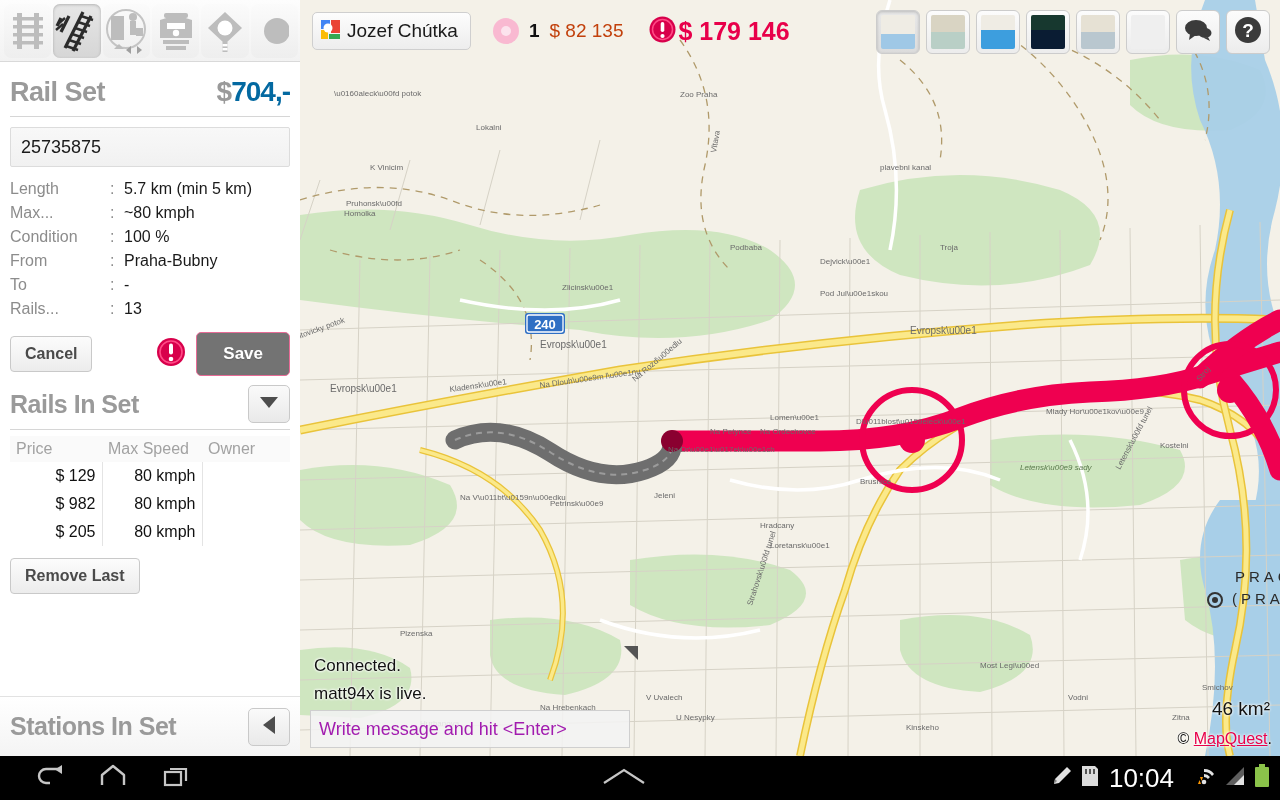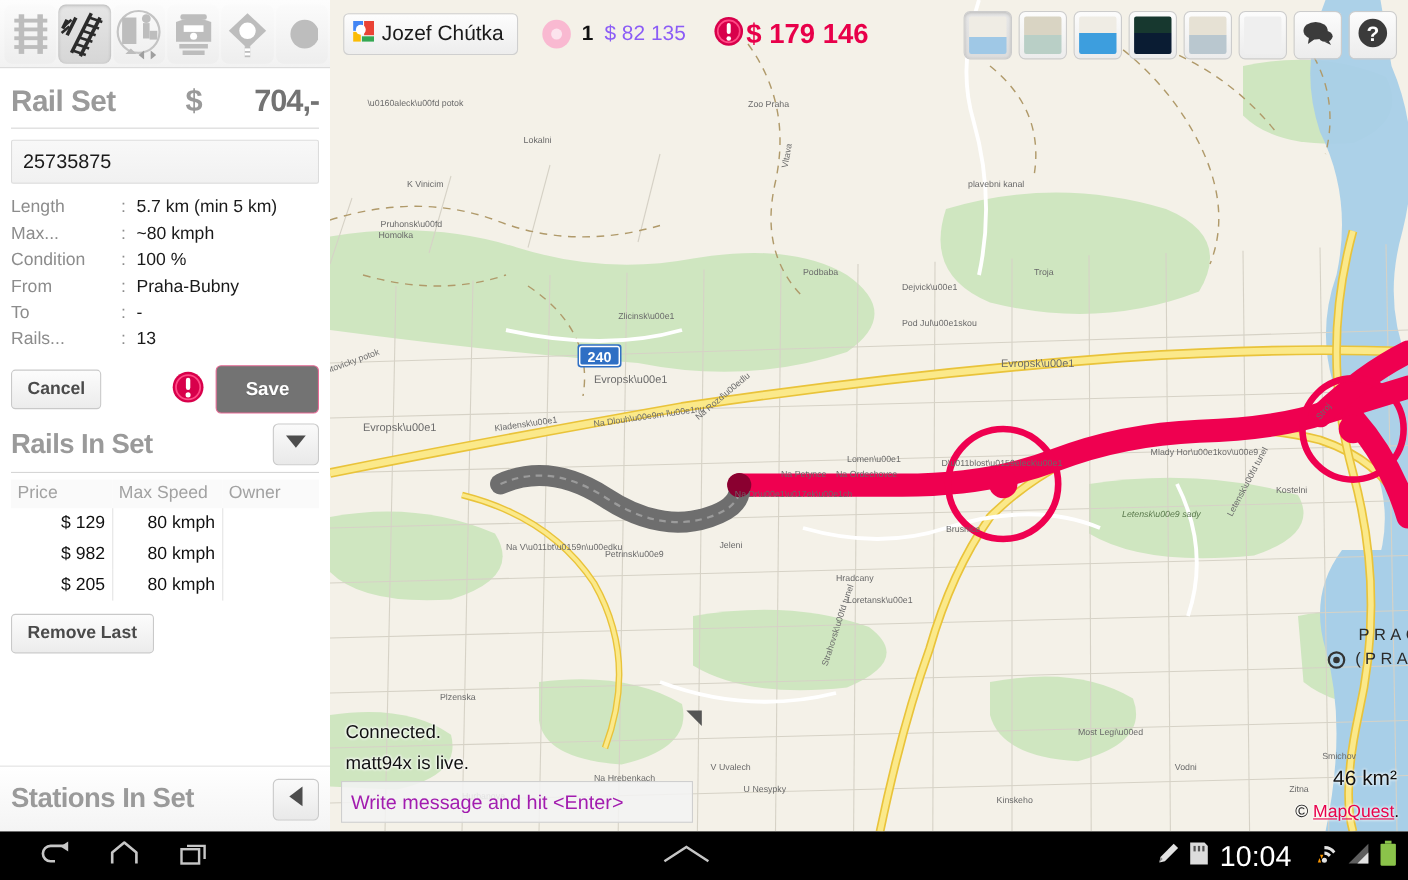--- a/index.html
+++ b/index.html
@@ -22,21 +22,21 @@
     box-shadow:inset 0 1px 3px rgba(0,0,0,.22); }
   .tool-btn svg { display:block; }
 
   
   .panel-head { display:flex; align-items:baseline; padding:14px 10px 4px 10px; }
   #rail-set-title { font-size:27px; font-weight:bold; color:#9a9a9a;
     letter-spacing:-0.5px; }
   #price-wrap { margin-left:auto; font-size:28px; font-weight:bold;
     letter-spacing:-1px; }
   #price-cur { color:#9a9a9a; }
-  #price-val { color:#737373;margin-left:48px; }
+  #price-val { color:#0369a1; }
   .hr { height:1px; background:#d6d6d6; margin:4px 10px 0 10px; }
 
   
   #name-field { margin:10px 10px 0 10px; height:40px;
     background:linear-gradient(#f8f8f8,#f1f1f1); border:1px solid #dcdcdc;
     border-radius:2px; display:flex; align-items:center; padding-left:10px;
     font-size:18px; color:#1a1a1a; }
 
   
   #details { margin:10px 10px 0 10px; }
@@ -91,21 +91,21 @@
   #player-chip { display:flex; align-items:center; height:38px;
     background:linear-gradient(#fdfdfd,#ededed); border:1px solid #cfcfcf;
     border-radius:5px; padding:0 12px 0 8px; }
   #player-name { font-size:19px; color:#1a1a1a; margin-left:7px; }
   #money-group { display:flex; align-items:center; margin-left:22px; }
   #rank-badge { width:26px; height:26px; border-radius:50%; background:#f9b9d1;
     display:flex; align-items:center; justify-content:center; }
   #rank-badge i { width:10px; height:10px; border-radius:50%; background:#fce3ed;
     display:block; }
   #rank-num { font-size:19px; font-weight:bold; color:#111; margin-left:10px; }
-  #cash { font-size:19px; color:#8b5cf6; margin-left:10px;text-align:right; }
+  #cash { font-size:19px; color:#c2410c; margin-left:10px;text-align:right; }
   #debt-group { display:flex; align-items:center; margin-left:26px; }
   #debt-val { font-size:25px; font-weight:bold; color:#e8004a; margin-left:2px; }
 
   #map-tools { position:absolute; right:10px; top:10px; display:flex;
     align-items:center; z-index:20; }
   .thumb-btn { width:44px; height:44px; border-radius:6px;
     background:linear-gradient(#fcfcfc,#ececec); border:1px solid #cccccc;
     margin-left:6px; padding:4px; }
   .thumb-btn.active { background:linear-gradient(#e8e8e8,#dcdcdc);
     box-shadow:inset 0 1px 3px rgba(0,0,0,.2); }

